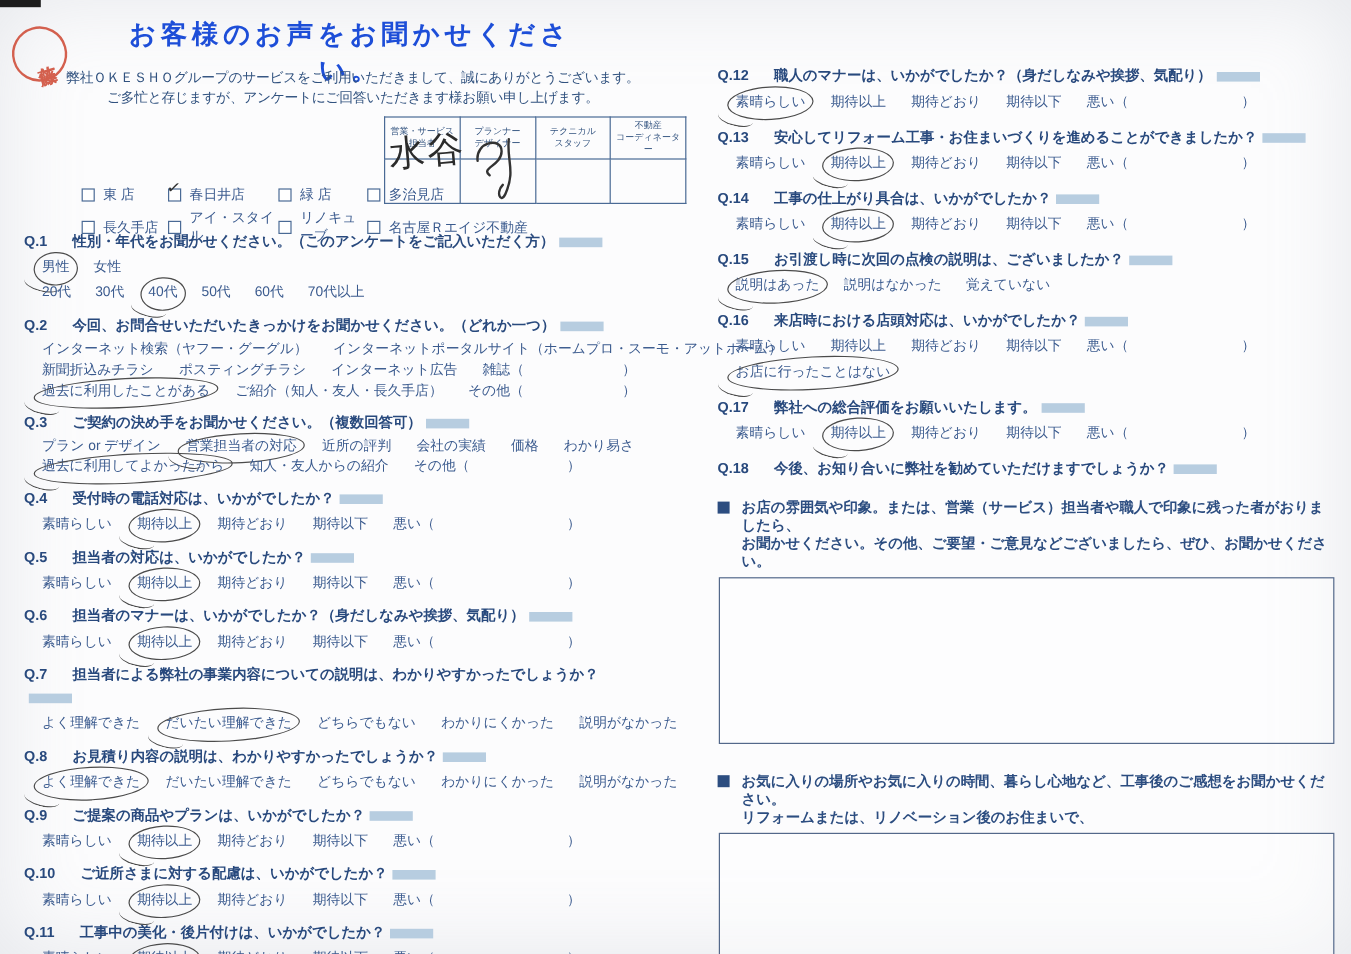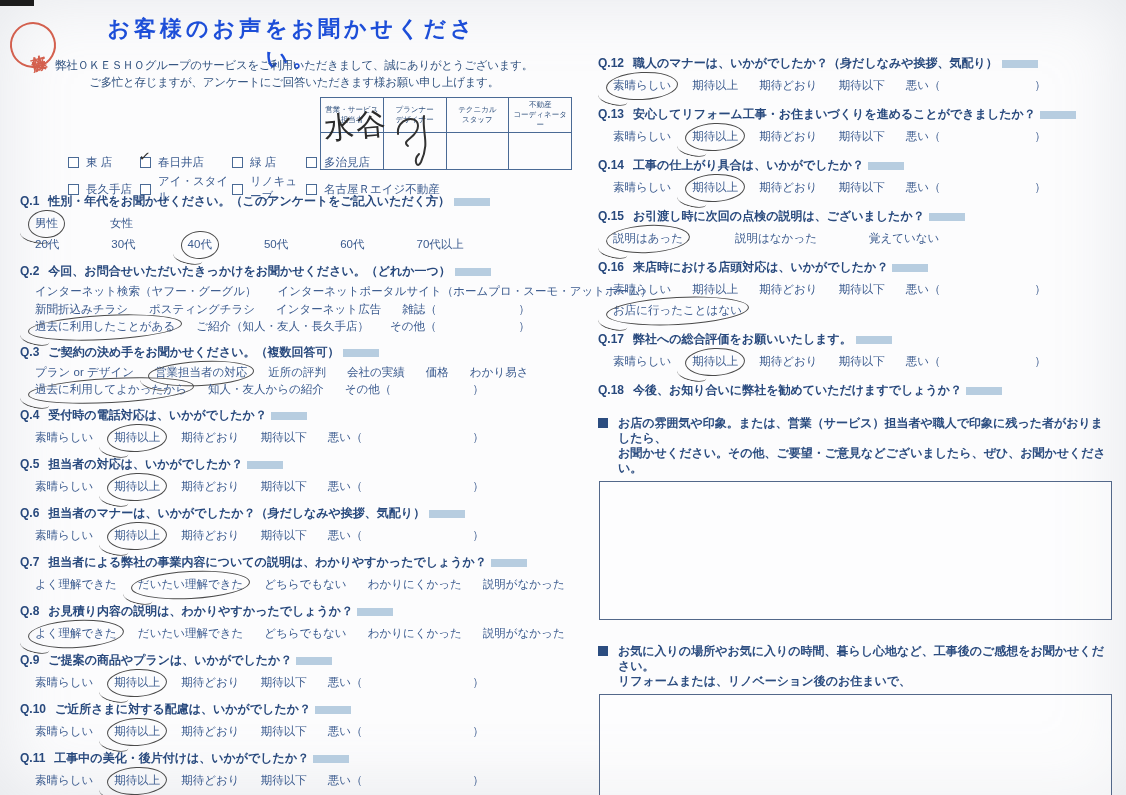--- a/index.html
+++ b/index.html
@@ -35,24 +35,24 @@
 
   .col{position:absolute;font-size:11.5px;color:#3a5a8e;}
   .col-left{left:20px;top:192px;width:512px;}
   .col-right{left:598px;top:54px;width:514px;}
 
   .q-block{margin-bottom:7px;}
   .col-right .q-block{margin-bottom:9px;}
   .q-header{font-size:12px;font-weight:bold;color:#28497d;line-height:19px;margin-bottom:2px;}
   .q-header::after{content:"";display:inline-block;width:36px;height:8px;background:#b7cde0;
                    margin-left:4px;vertical-align:-1px;}
-  .q-id{margin-right:9px;}
+  .q-id{margin-right:21px;}
   .opt-row{display:flex;align-items:baseline;column-gap:21px;line-height:21px;padding-left:15px;}
   .opt-row.tight{line-height:17.5px;}
-  .opt-row.wide{column-gap:52px;}
+  .opt-row.wide{column-gap:20px;}
   .opt{white-space:nowrap;position:relative;}
   .opt-end{margin-left:auto;}
   .opt-end.near{margin-right:48px;}
   .opt-end.far{margin-right:2px;}
   .col-right .opt-end.near{margin-right:66px;}
 
   .circled::before{content:"";position:absolute;left:-7px;right:-7px;top:-3px;bottom:-4px;
                    border:1.6px solid #4b4b4b;border-radius:50%;transform:rotate(-3deg);}
   .circled::after{content:"";position:absolute;left:-15px;bottom:-9px;width:30px;height:12px;
                   border-bottom:1.6px solid #4b4b4b;border-radius:50%;transform:rotate(14deg);}

